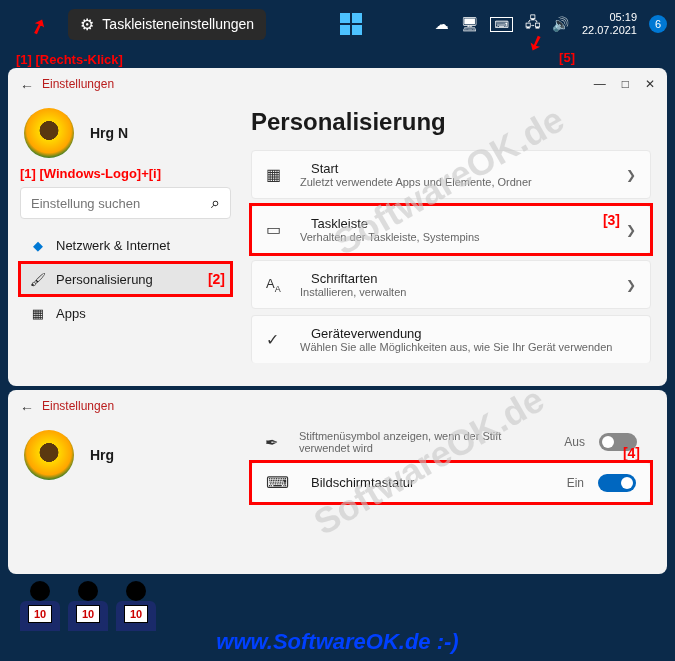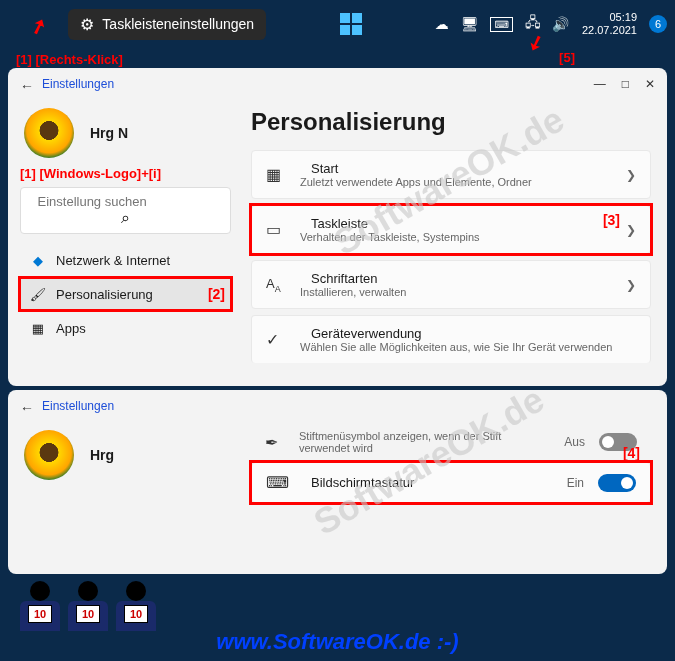--- a/index.html
+++ b/index.html
@@ -19,29 +19,29 @@
 .arrow-red { position: absolute; color: #ff0000; font-size: 20px; font-weight: bold; }
 .label-red { position: absolute; color: #ff0000; font-size: 13px; font-weight: bold; }
 
 
 .window { background: #f3f3f3; border-radius: 8px; margin: 4px 8px; position: relative; }
 .window1 { height: 318px; margin-top: 20px; }
 .window2 { height: 184px; margin-top: 4px; }
 
 .titlebar { display: flex; align-items: center; padding: 8px 12px; gap: 8px; }
 .titlebar .back { font-size: 14px; color: #333; }
-.titlebar .title { font-size: 12px; color: #1d4ed8; }
+.titlebar .title { font-size: 12px; color: #b91c1c; }
 .titlebar-controls { margin-left: auto; display: flex; gap: 16px; color: #333; font-size: 12px; }
 
 .win-body { display: flex; }
 .sidebar { width: 235px; padding: 0 12px; }
 .profile { display: flex; align-items: center; gap: 16px; padding: 8px 4px 12px; }
 .avatar { width: 50px; height: 50px; border-radius: 50%; background: radial-gradient(circle at 50% 45%, #5a3810 0%, #5a3810 25%, #ffd700 26%, #ffa500 60%, #2a7a2a 75%); position: relative; }
 .profile-name { font-size: 14px; font-weight: 600; color: #1a1a1a; }
-.search-box { background: #fff; border: 1px solid #ddd; border-radius: 4px; padding: 6px 10px; display: flex; align-items: center; justify-content: space-between; margin: 6px 0 10px; flex-direction: column; }
+.search-box { background: #fff; border: 1px solid #ddd; border-radius: 4px; padding: 6px 10px; display: flex; align-items: center; justify-content: space-between; margin: 6px 0 10px; }
 .search-box input { border: none; outline: none; font-size: 13px; flex: 1; background: transparent; }
 .nav-item { display: flex; align-items: center; gap: 10px; padding: 8px 10px; border-radius: 4px; font-size: 13px; color: #1a1a1a; margin: 2px 0; }
 .nav-item.selected { background: #e5e5e5; }
 .nav-icon { width: 16px; height: 16px; display: inline-flex; align-items: center; justify-content: center; }
 
 .content { flex: 1; padding: 0 16px 8px 8px; }
 .page-title { font-size: 24px; font-weight: 600; color: #1a1a1a; padding: 8px 0 14px; }
 .breadcrumb { font-size: 24px; font-weight: 600; color: #1a1a1a; padding: 8px 0 10px; }
 .breadcrumb .sep { color: #888; margin: 0 6px; font-weight: normal; }
 .card { background: #fbfbfb; border: 1px solid #e8e8e8; border-radius: 4px; padding: 10px 14px; display: flex; align-items: center; gap: 14px; margin-bottom: 6px; position: relative; }

